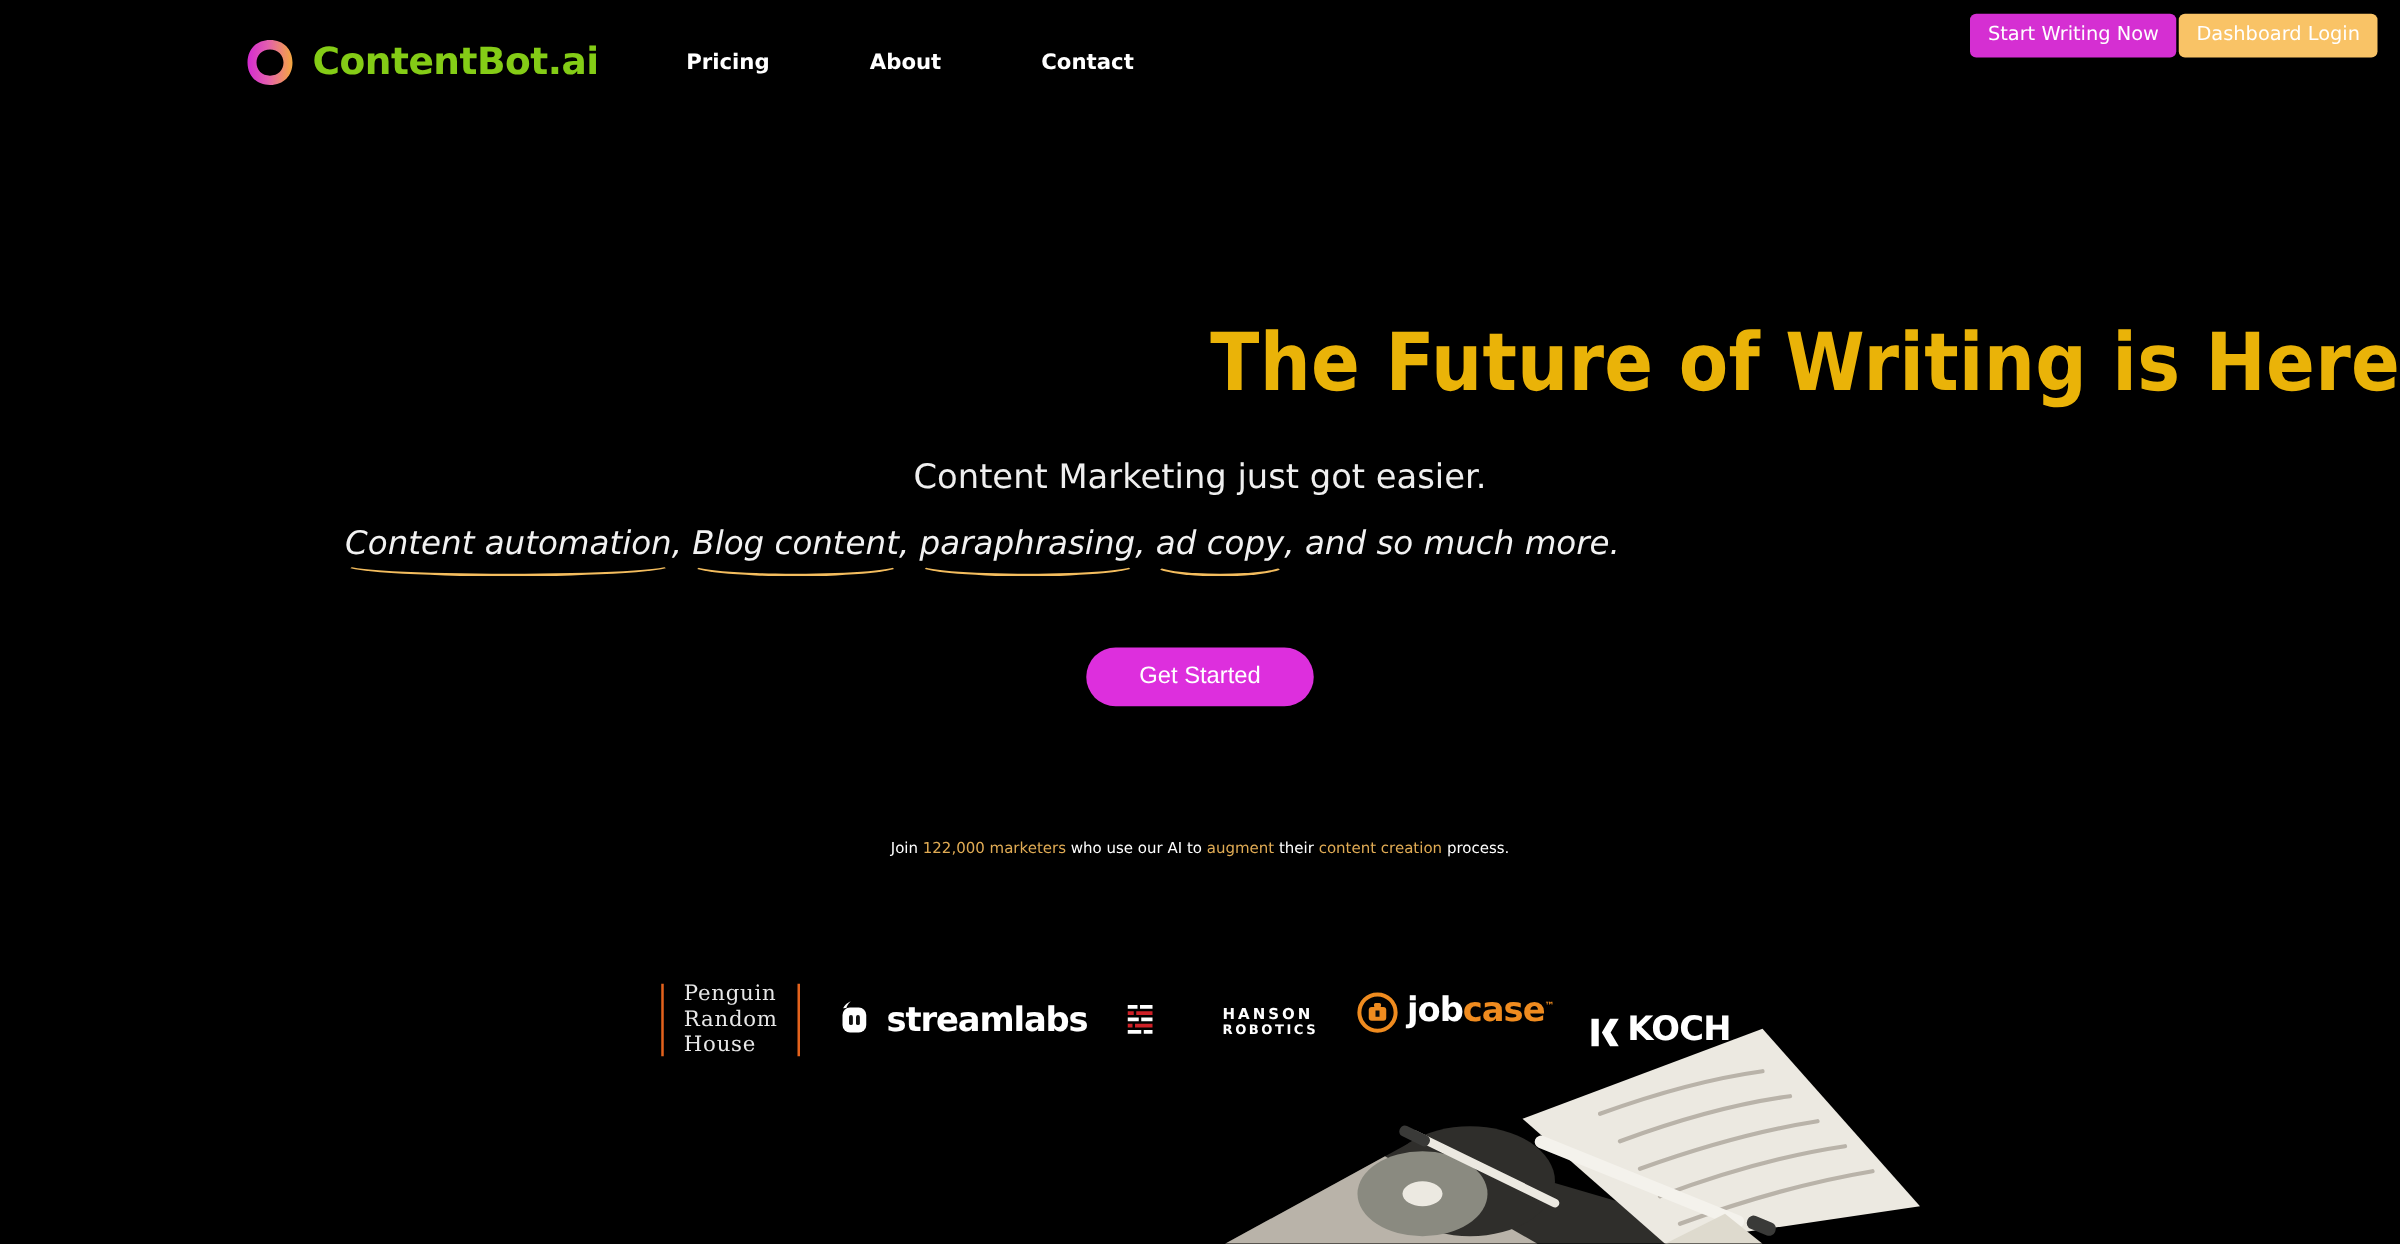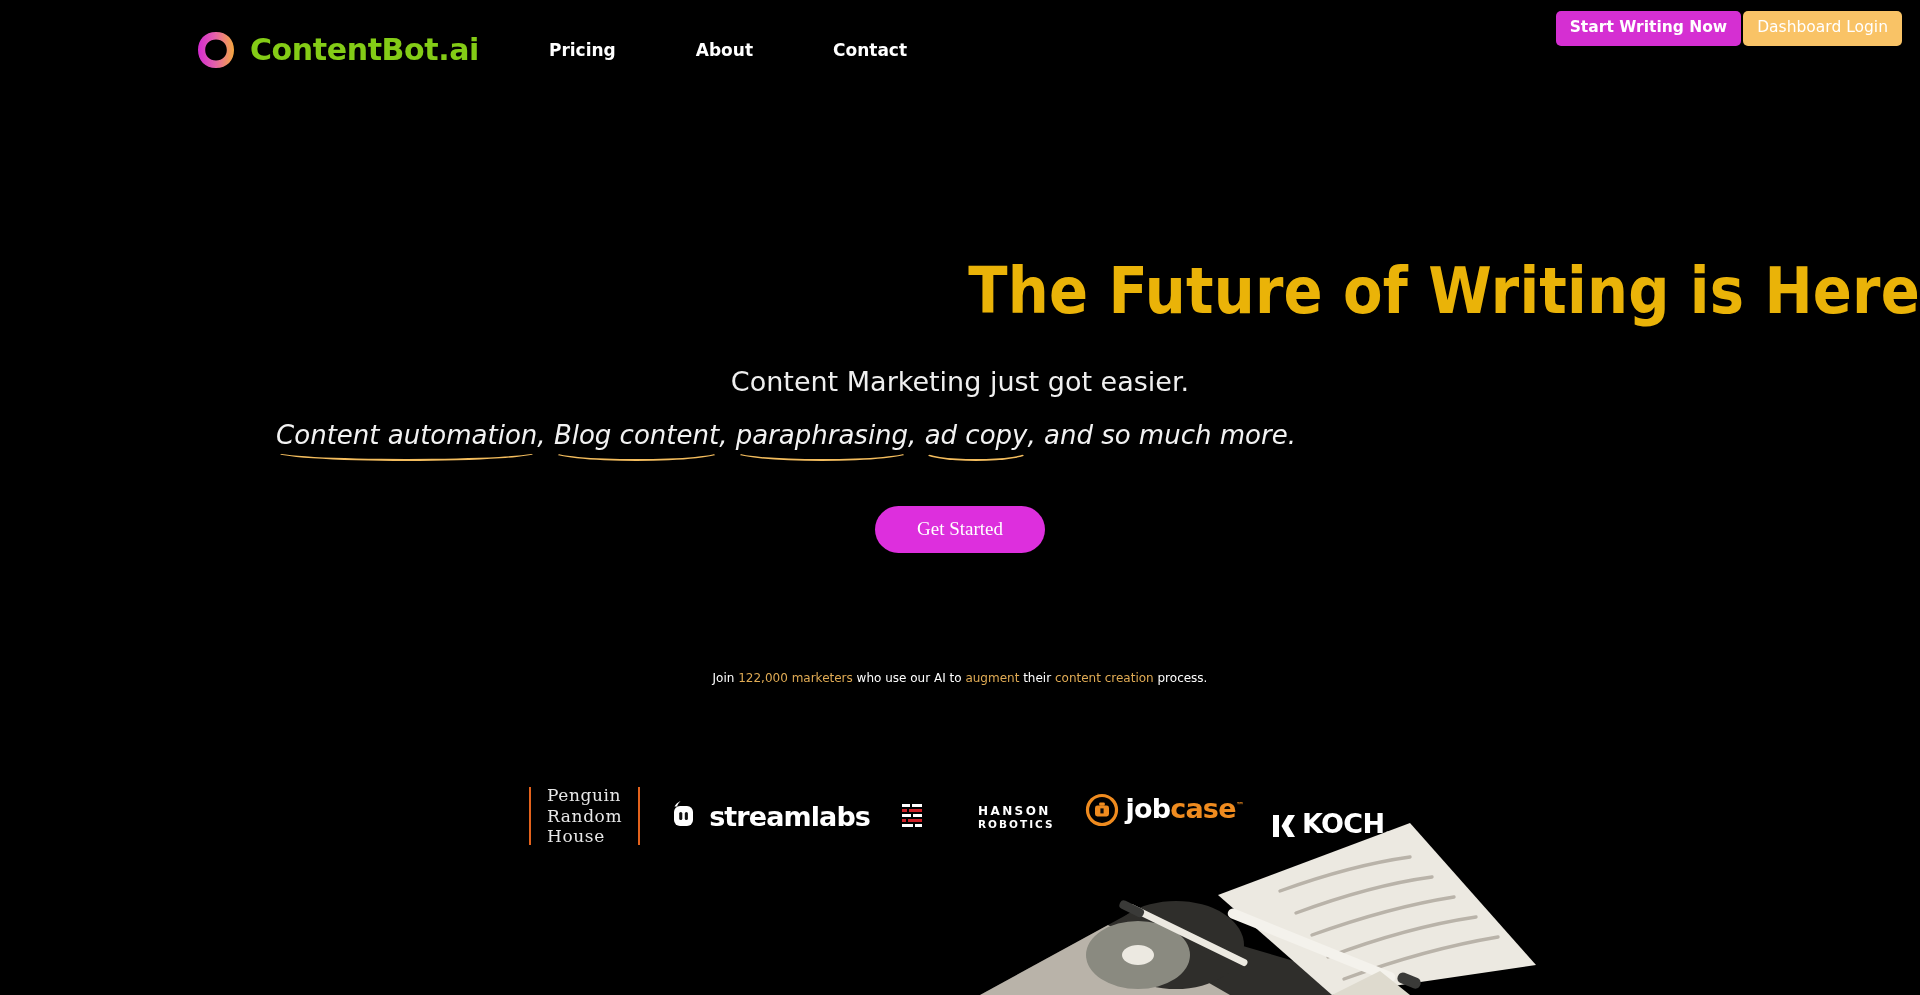--- a/index.html
+++ b/index.html
@@ -30,21 +30,21 @@
     font-family: "DejaVu Sans", "Liberation Sans", sans-serif;
     font-size: 15.5px;
     line-height: 1;
     padding: 9px 14px 10px 14px;
     border: none;
     border-radius: 5px;
     color: #ffffff;
     cursor: pointer;
     white-space: nowrap;
   }
-  .btn-start { background: #d52fd2; font-weight: bold; }
+  .btn-start { background: #d52fd2; }
   .btn-dash  { background: #f9c366; }
 
   
   .nav {
     position: absolute;
     top: 30px;
     left: 196px;
     display: flex;
     align-items: center;
     z-index: 20;
@@ -143,31 +143,32 @@
   }
   .sep { color: #f2f2f2; }
 
   .cta-wrap {
     position: absolute;
     top: 506px;
     left: 0; width: 1920px;
     text-align: center;
   }
   .btn-cta {
-    font-family: Liberation Serif, serif;
+    font-family: Liberation Sans, sans-serif;
     display: inline-block;
     font-size: 19px;
     font-weight: 400;
     color: #ffffff;
     background: #dd2fdd;
     border: none;
     border-radius: 40px;
     padding: 13px 42px 15px 42px;
     cursor: pointer;
     line-height: 1;
+    margin-top: 12px;
   }
 
   .joinline {
     position: absolute;
     top: 671px;
     left: 0; width: 1920px;
     font-size: 12px;
     font-weight: 400;
     color: #ffffff;
     line-height: 1.3;

